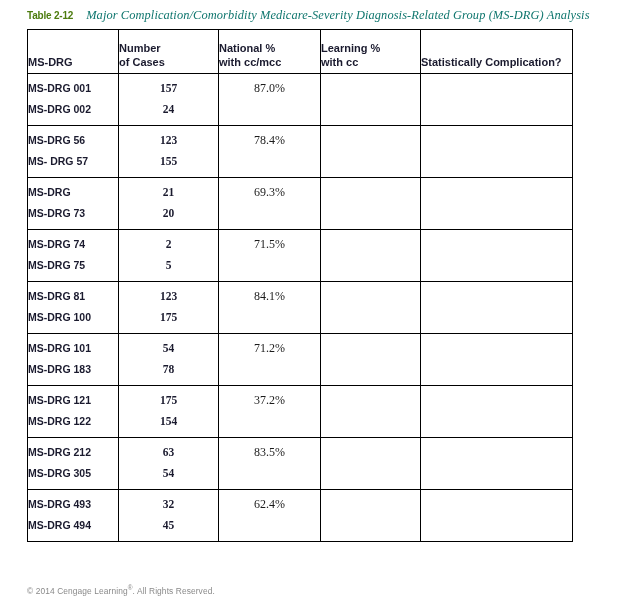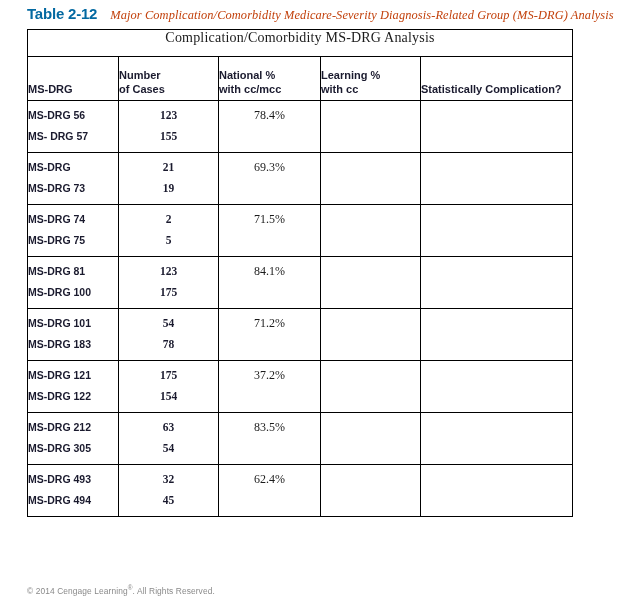--- a/index.html
+++ b/index.html
@@ -20,29 +20,29 @@
   .caption {
     position: absolute;
     left: 27px;
     top: 5px;
     width: 580px;
     white-space: nowrap;
   }
   .caption-label {
     font-family: "Liberation Sans", "DejaVu Sans", sans-serif;
     font-weight: bold;
-    font-size: 15px;
+    font-size: 10px;
     letter-spacing: -0.2px;
-    color: #0369a1;
+    color: #4d7c0f;
   }
   .caption-text {
     font-family: "Liberation Serif", "DejaVu Serif", serif;
     font-style: italic;
     font-size: 12.4px;
-    color: #c2410c;
+    color: #0f766e;
     margin-left: 13px;
     letter-spacing: 0.1px;
   }
 
   
   .table-wrap {
     position: absolute;
     left: 27px;
     top: 29px;
     width: 545px;
@@ -156,23 +156,20 @@
 <div class="table-wrap">
   <table class="drg">
     <colgroup>
       <col class="c1">
         <col class="c2">
         <col class="c3">
         <col class="c4">
         <col class="c5">
     </colgroup>
     <tbody>
-      <tr>
-        <td class="banner" colspan="5">Complication/Comorbidity MS-DRG Analysis</td>
-      </tr>
 
       <tr class="head">
         <td class="h-left">
           <span class="line">MS-DRG</span>
         </td>
         <td class="h-center">
           <span class="line">Number</span>
           <span class="line">of Cases</span>
         </td>
         <td class="h-center">
@@ -181,20 +178,33 @@
         </td>
         <td class="h-center">
           <span class="line">Learning %</span>
           <span class="line">with cc</span>
         </td>
         <td class="h-center">
           <span class="line">Statistically Complication?</span>
         </td>
       </tr>
 
+      <tr class="data">
+        <td class="drg-cell">
+          <span class="line">MS-DRG 001</span>
+          <span class="line">MS-DRG 002</span>
+        </td>
+        <td class="num-cell">
+          <span class="line">157</span>
+          <span class="line">24</span>
+        </td>
+        <td class="pct-cell">87.0%</td>
+        <td class="blank-cell"></td>
+        <td class="blank-cell"></td>
+      </tr>
 
       <tr class="data">
         <td class="drg-cell">
           <span class="line">MS-DRG 56</span>
           <span class="line">MS- DRG 57</span>
         </td>
         <td class="num-cell">
           <span class="line">123</span>
           <span class="line">155</span>
         </td>
@@ -203,21 +213,21 @@
         <td class="blank-cell"></td>
       </tr>
 
       <tr class="data">
         <td class="drg-cell">
           <span class="line">MS-DRG</span>
           <span class="line">MS-DRG 73</span>
         </td>
         <td class="num-cell">
           <span class="line">21</span>
-          <span class="line">19</span>
+          <span class="line">20</span>
         </td>
         <td class="pct-cell">69.3%</td>
         <td class="blank-cell"></td>
         <td class="blank-cell"></td>
       </tr>
 
       <tr class="data">
         <td class="drg-cell">
           <span class="line">MS-DRG 74</span>
           <span class="line">MS-DRG 75</span>

